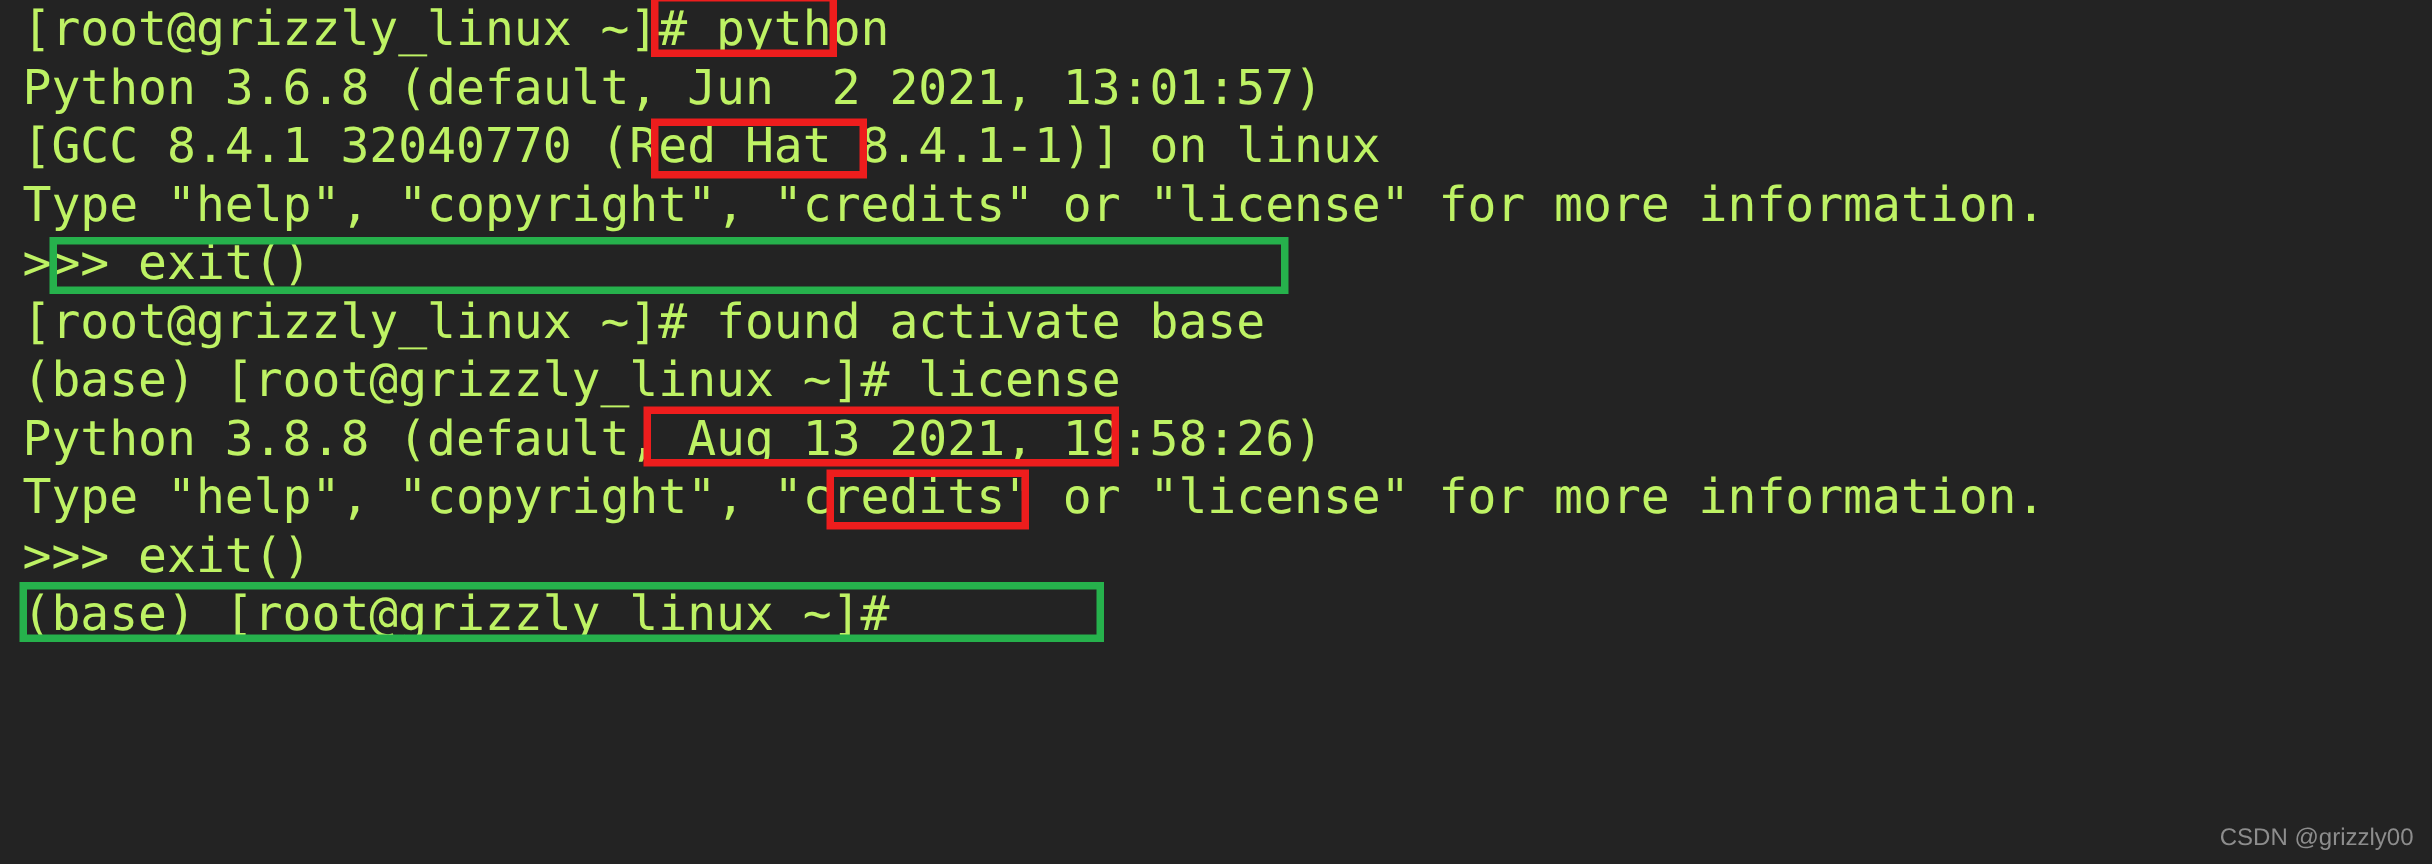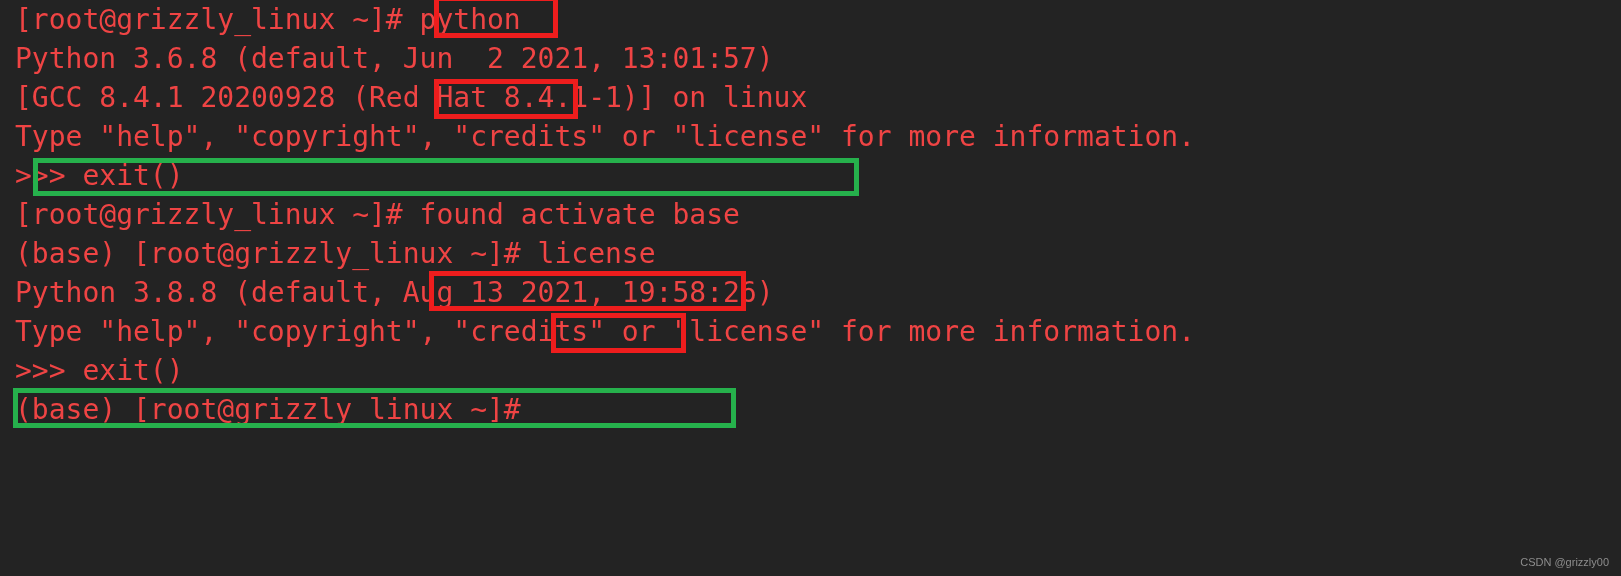--- a/index.html
+++ b/index.html
@@ -20,56 +20,56 @@
   }
   .term-lines {
     position: absolute;
     left: 15px;
     top: 0;
     width: 1600px;
   }
   .line {
     height: 39px;
     line-height: 39px;
-    font-size: 28px;
+    font-size: 32px;
     letter-spacing: 0px;
-    color: #ef4444;
+    color: #bef264;
     white-space: pre;
     font-family: "DejaVu Sans Mono", "Liberation Mono", monospace;
   }
   .line .seg { white-space: pre; }
 
   
   .hl {
     position: absolute;
     box-sizing: border-box;
     pointer-events: none;
   }
   .hl.red   { border: 5px solid #ee1d1d; }
   .hl.green { border: 5px solid #26b14c; }
 
   #watermark {
     position: absolute;
     right: 12px;
     bottom: 8px;
     color: #8d8d8d;
-    font-size: 11px;
+    font-size: 16px;
     font-family: "Liberation Sans", sans-serif;
     white-space: pre;
   }
 </style>
 </head>
 <body>
 
 <div id="terminal">
 
   <div class="term-lines">
     <div class="line"><span class="seg">[root@grizzly_linux ~]# python</span></div>
     <div class="line"><span class="seg">Python 3.6.8 (default, Jun  2 2021, 13:01:57)</span></div>
-    <div class="line"><span class="seg">[GCC 8.4.1 20200928 (Red Hat 8.4.1-1)] on linux</span></div>
+    <div class="line"><span class="seg">[GCC 8.4.1 32040770 (Red Hat 8.4.1-1)] on linux</span></div>
     <div class="line"><span class="seg">Type "help", "copyright", "credits" or "license" for more information.</span></div>
     <div class="line"><span class="seg">&gt;&gt;&gt; exit()</span></div>
     <div class="line"><span class="seg">[root@grizzly_linux ~]# found activate base</span></div>
     <div class="line"><span class="seg">(base) [root@grizzly_linux ~]# license</span></div>
     <div class="line"><span class="seg">Python 3.8.8 (default, Aug 13 2021, 19:58:26)</span></div>
     <div class="line"><span class="seg">Type "help", "copyright", "credits" or "license" for more information.</span></div>
     <div class="line"><span class="seg">&gt;&gt;&gt; exit()</span></div>
     <div class="line"><span class="seg">(base) [root@grizzly_linux ~]#</span></div>
   </div>
 

